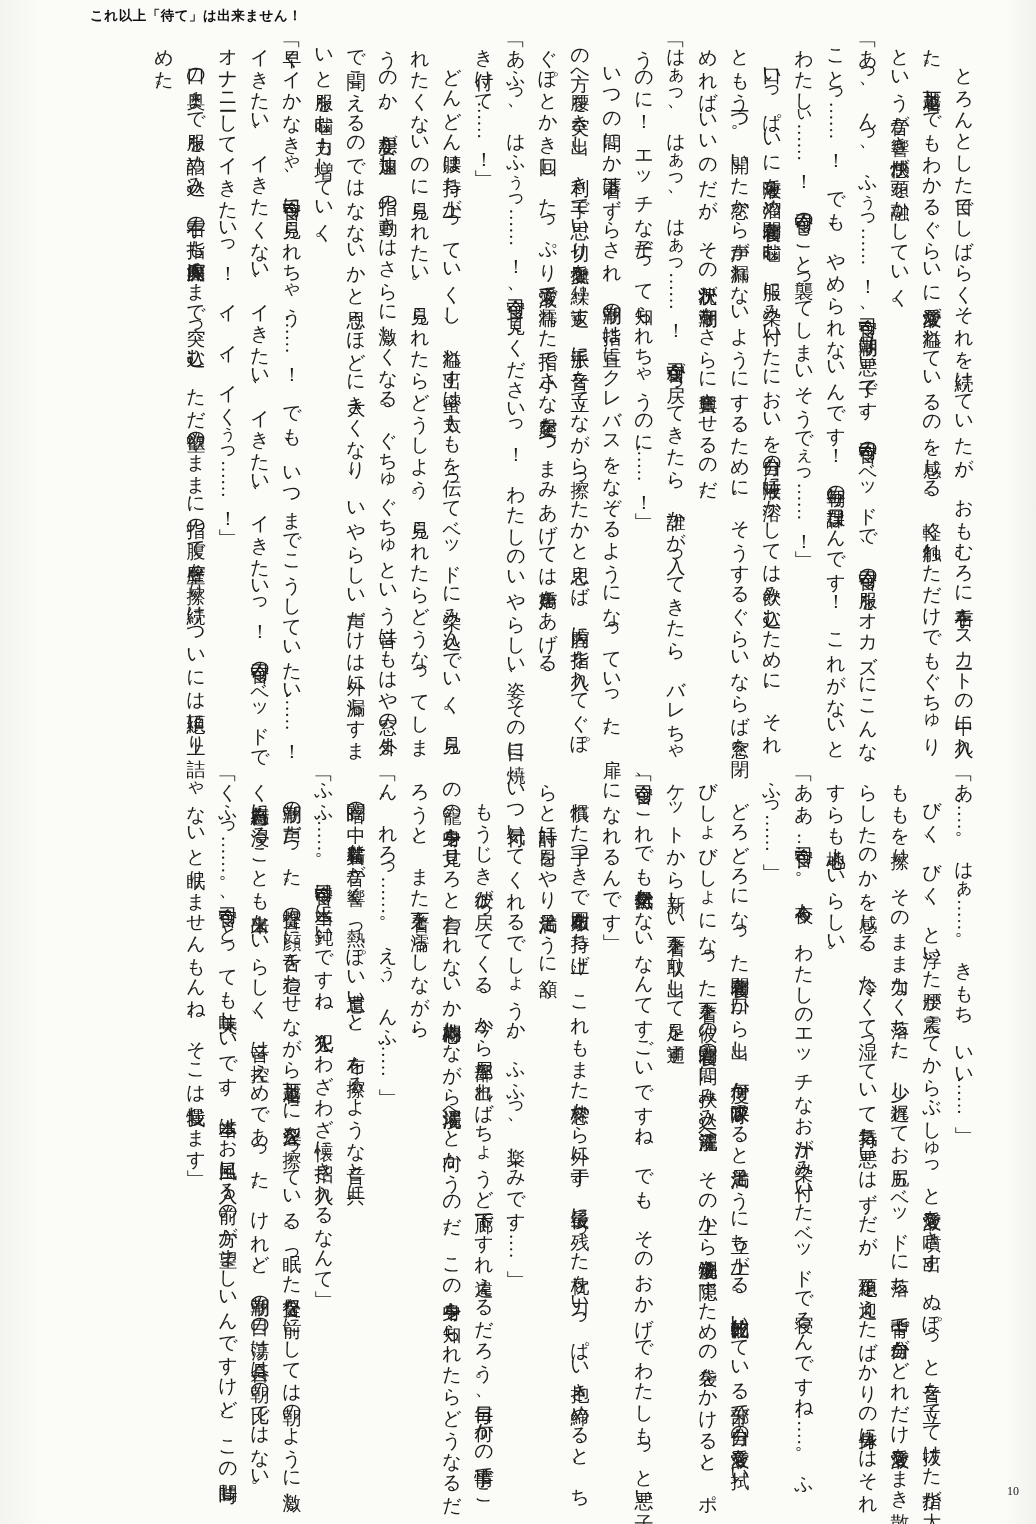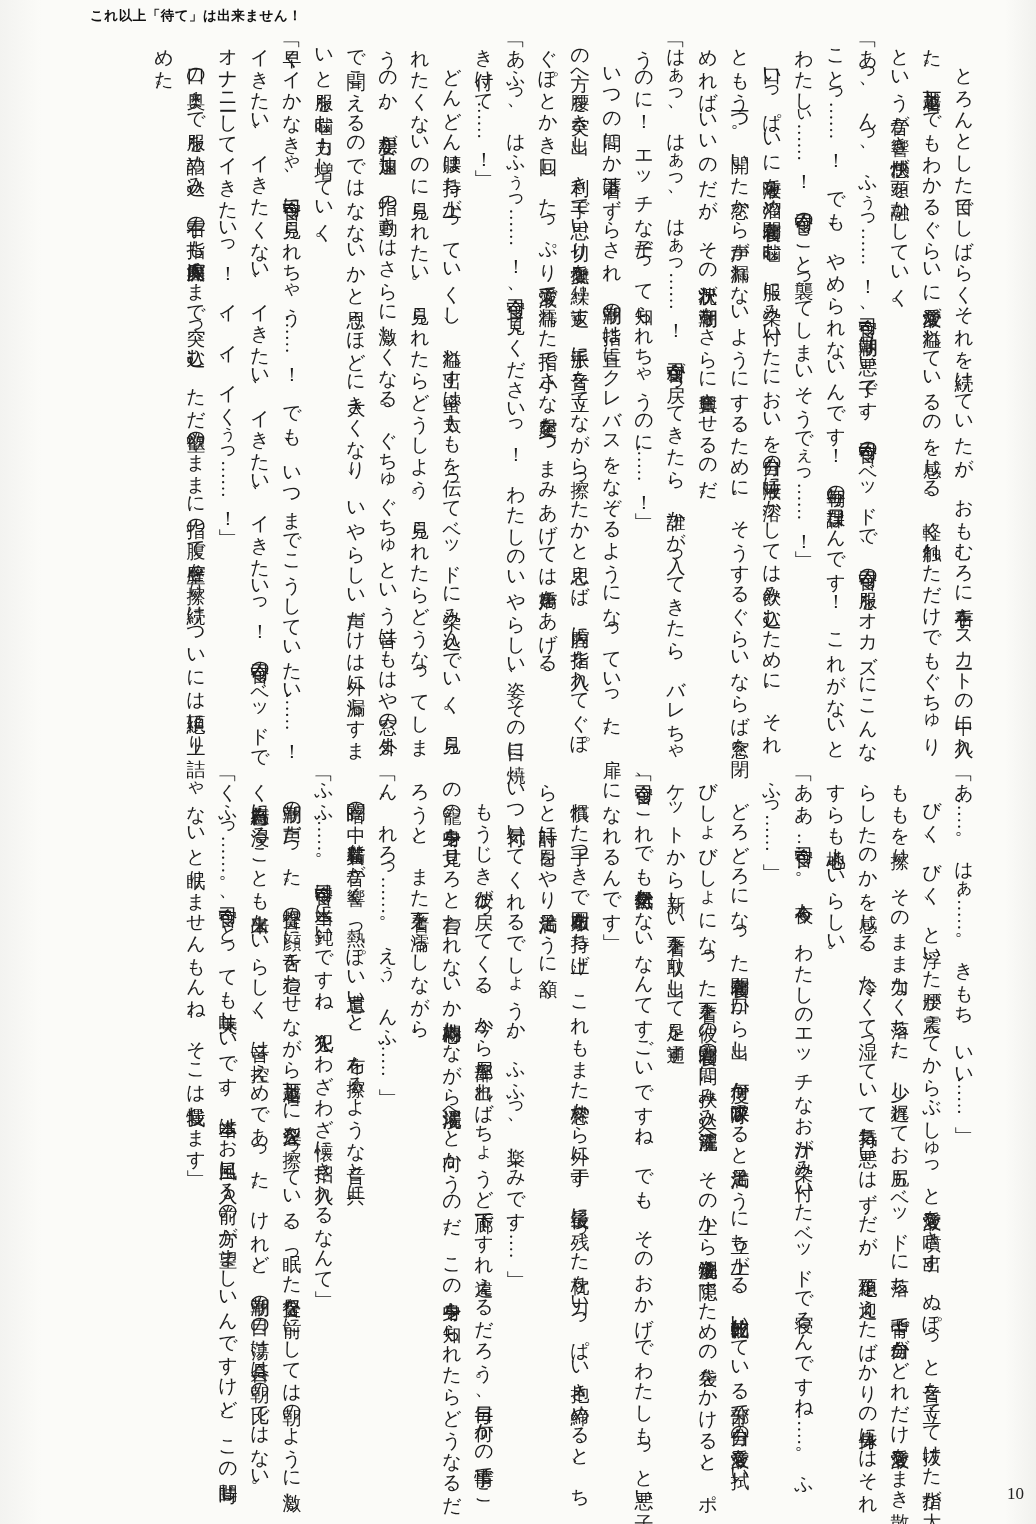--- a/index.html
+++ b/index.html
@@ -42,21 +42,21 @@
     text-align: left;
   }
   .vblock-top    { top: 36px;  height: 726px; }
   .vblock-bottom { top: 770px; height: 736px; }
   .vblock p { margin: 0; padding: 0; }
   .page-number {
     position: absolute;
     left: 1007px;
     top: 1484px;
     font-family: "Liberation Serif", "DejaVu Serif", serif;
-    font-size: 17px;
+    font-size: 12px;
     color: #222;
     white-space: nowrap;
   }
 </style>
 </head>
 <body>
 
 <div class="page">
   <div class="header-title">これ以上「待て」は出来ません！</div>
 

